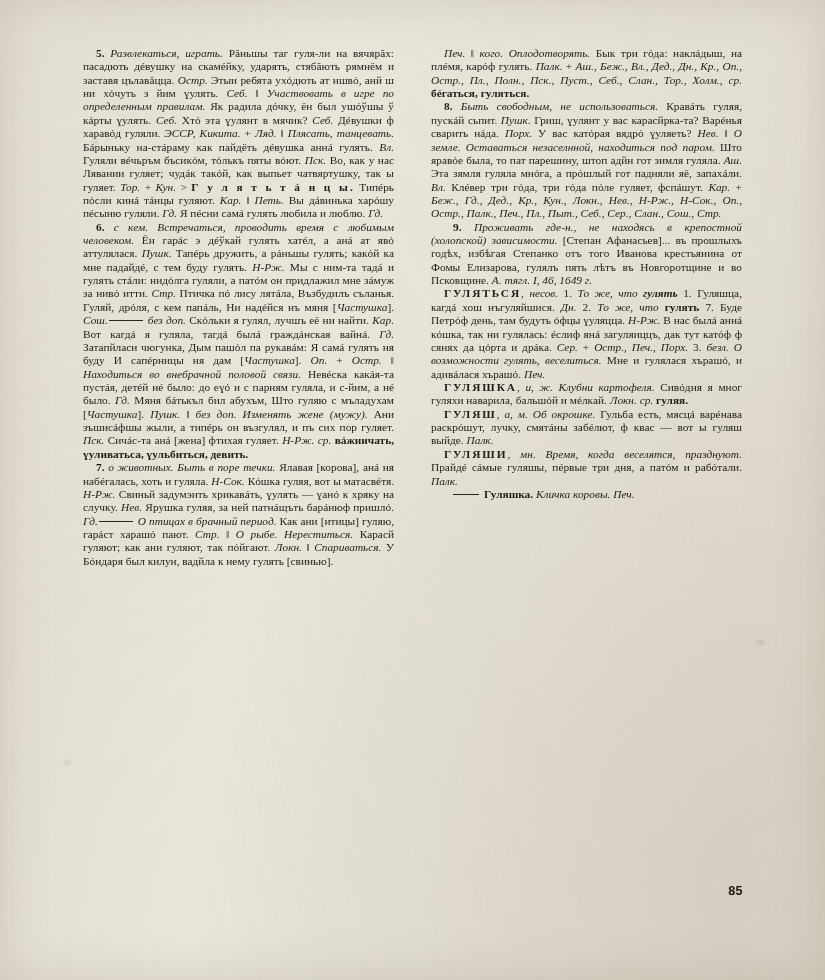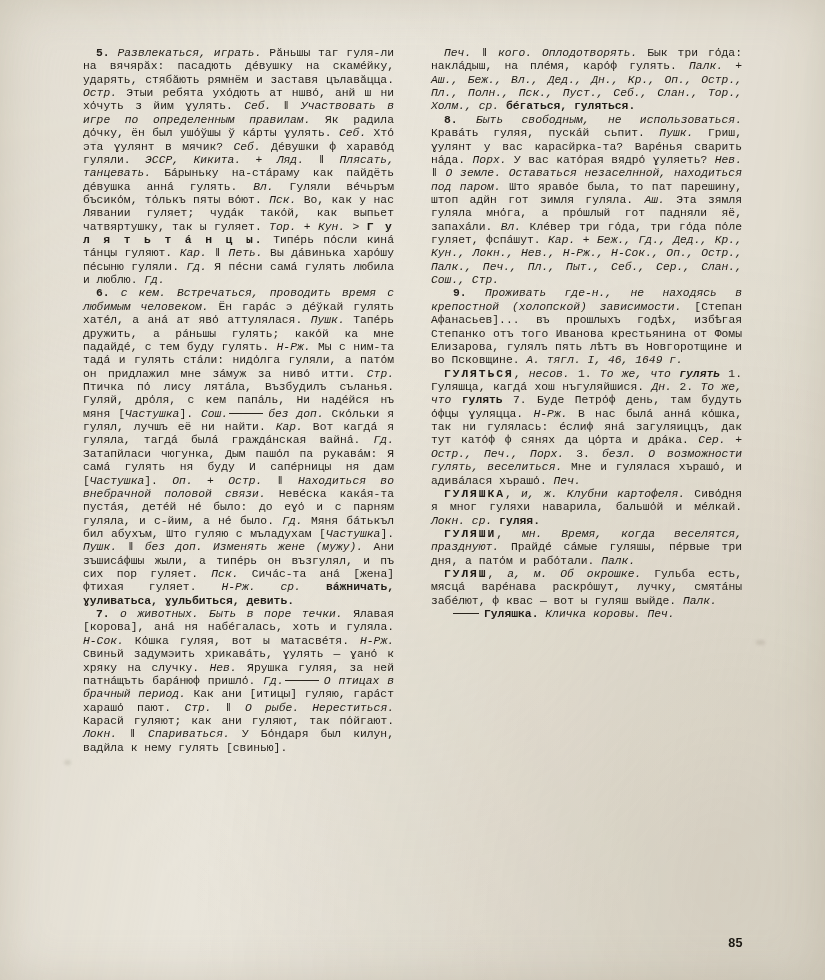--- a/index.html
+++ b/index.html
@@ -46,21 +46,20 @@
     font-size: 11.35px;
     line-height: 13.36px;
     text-align: justify;
     text-justify: inter-word;
     hyphens: manual;
     color: #211d18;
   }
   .col p {
     margin: 0;
     text-indent: 0;
-    font-family: Liberation Mono, monospace;
   }
   .col p.ind {
     text-indent: 13px;
   }
   .col p.ind2 {
     text-indent: 22px;
   }
   .hw-sp {
     font-weight: bold;
     letter-spacing: 1.9px;
@@ -84,21 +83,21 @@
   .dash-rule-sm {
     display: inline-block;
     width: 26px;
     border-bottom: 1.4px solid #2a251e;
     vertical-align: 0.26em;
     margin: 0 5px 0 0;
   }
   .pagenum {
     position: absolute;
     right: 82px;
-    top: 936px;
+    top: 884px;
     font-size: 12.6px;
     font-weight: bold;
     font-family: "Liberation Sans", sans-serif;
     letter-spacing: 0.4px;
     color: #1c1914;
   }
   .smudge {
     position: absolute;
     background: rgba(120,110,92,0.17);
     border-radius: 50%;
@@ -122,22 +121,22 @@
         <p class="ind"><span class="bd">5. </span><span class="it">Развлекаться, играть.</span><span> Рăньшы таг гуля-ли на вячярăх: пасадють дéвушку на скамéйку, ударять, стябăють рямнём и заставя цълавăцца. </span><span class="it">Остр.</span><span> Этыи ребята ухόдють ат ншвό, анй ш ни хόчуть з йим ɣулять. </span><span class="it">Себ.</span><span> ǁ </span><span class="it">Участвовать в игре по определенным правилам.</span><span> Як радила дόчку, ён был ушόўшы ў кáрты ɣулять. </span><span class="it">Себ.</span><span> Хтό эта ɣулянт в мячик? </span><span class="it">Себ.</span><span> Дéвушки ф харавόд гуляли. </span><span class="it">ЭССР, Кикита.</span><span> + </span><span class="it">Ляд.</span><span> ǁ </span><span class="it">Плясать, танцевать.</span><span> Бáрыньку на-стáраму как пайдёть дéвушка аннá гулять. </span><span class="it">Вл.</span><span> Гуляли вéчьръм бъсикόм, тόлькъ пяты вόют. </span><span class="it">Пск.</span><span> Во, как у нас Лявании гуляет; чудáк такόй, как выпьет чатвяртушку, так ы гуляет. </span><span class="it">Тор.</span><span> + </span><span class="it">Кун.</span><span> &gt; </span><span class="spaced bd">Г у л я т ь   т á н ц ы.</span><span> Типéрь пόсли кинá тáнцы гуляют. </span><span class="it">Кар.</span><span> ǁ </span><span class="it">Петь.</span><span> Вы дáвинька харόшу пéсыню гуляли. </span><span class="it">Гд.</span><span> Я пéсни самá гулять любила и люблю. </span><span class="it">Гд.</span></p>
         <p class="ind"><span class="bd">6. </span><span class="it">с кем. Встречаться, проводить время с любимым человеком.</span><span> Ён гарáс э дéўкай гулять хатéл, а анá ат явό аттулялася. </span><span class="it">Пушк.</span><span> Тапéрь дружить, а рáньшы гулять; какόй ка мне падайдé, с тем буду гулять. </span><span class="it">Н-Рж.</span><span> Мы с ним-та тадá и гулять стáли: нидόлга гуляли, а патόм он придлажил мне зáмуж за нивό итти. </span><span class="it">Стр.</span><span> Птичка пό лису лятáла, Възбудилъ съланья. Гуляй, дрόля, с кем папáль, Ни надéйся нъ мяня [</span><span class="it">Частушка</span><span>]. </span><span class="it">Сош.</span><span class="dash-rule"></span><span class="it">без доп.</span><span> Скόльки я гулял, лучшъ её ни найти. </span><span class="it">Кар.</span><span> Вот кагдá я гуляла, тагдá былá граждáнская вайнá. </span><span class="it">Гд.</span><span> Затапйласи чюгунка, Дым пашόл па рукавáм: Я самá гулять ня буду И сапéрницы ня дам [</span><span class="it">Частушка</span><span>]. </span><span class="it">Оп.</span><span> + </span><span class="it">Остр.</span><span> ǁ </span><span class="it">Находиться во внебрачной половой связи.</span><span> Невéска какáя-та пустáя, детéй нé было: до еɣό и с парням гуляла, и с-йим, а нé было. </span><span class="it">Гд.</span><span> Мяня бáтькъл бил абухъм, Што гуляю с мъладухам [</span><span class="it">Частушка</span><span>]. </span><span class="it">Пушк.</span><span> ǁ </span><span class="it">без доп. Изменять жене (мужу).</span><span> Ани зъшисáфшы жыли, а типéрь он възгулял, и пъ сих пор гуляет. </span><span class="it">Пск.</span><span> Сичáс-та анá [жена] фтихая гуляет. </span><span class="it">Н-Рж.</span><span> </span><span class="it">ср.</span><span> </span><span class="bd">вáжничать, ɣуливатьса, ɣульбиться, девить.</span></p>
         <p class="ind"><span class="bd">7. </span><span class="it">о животных. Быть в поре течки.</span><span> Ялавая [корова], анá ня набéгалась, хоть и гуляла. </span><span class="it">Н-Сок.</span><span> Кόшка гуляя, вот ы матасвéтя. </span><span class="it">Н-Рж.</span><span> Свиньй задумэить хрикавáть, ɣулять — ɣанό к хряку на случку. </span><span class="it">Нев.</span><span> Ярушка гуляя, за ней патнáщъть барáнюф пришлό. </span><span class="it">Гд.</span><span class="dash-rule"></span><span class="it">О птицах в брачный период.</span><span> Как ани [итицы] гуляю, гарáст харашό пают. </span><span class="it">Стр.</span><span> ǁ </span><span class="it">О рыбе. Нереститься.</span><span> Карасй гуляют; как ани гуляют, так пόйгают. </span><span class="it">Локн.</span><span> ǁ </span><span class="it">Спариваться.</span><span> У Бόндаря был килун, вадйла к нему гулять [свинью].</span></p>
       </div>
     <div class="col" id="col-right">
         <p class="ind"><span class="it">Печ.</span><span> ǁ </span><span class="it">кого. Оплодотворять.</span><span> Бык три гόда: наклáдыш, на плéмя, карόф гулять. </span><span class="it">Палк.</span><span> + </span><span class="it">Аш., Беж., Вл., Дед., Дн., Кр., Оп., Остр., Пл., Полн., Пск., Пуст., Себ., Слан., Тор., Холм., ср.</span><span> </span><span class="bd">бéгаться, гуляться.</span></p>
         <p class="ind"><span class="bd">8. </span><span class="it">Быть свободным, не использоваться.</span><span> Кравáть гуляя, пускáй сьпит. </span><span class="it">Пушк.</span><span> Гриш, ɣулянт у вас карасйрка-та? Варéнья сварить нáда. </span><span class="it">Порх.</span><span> У вас катόрая вядрό ɣуляеть? </span><span class="it">Нев.</span><span> ǁ </span><span class="it">О земле. Оставаться незаселнной, находиться под паром.</span><span> Што яравόе была, то пат парешину, штоп адйн гот зимля гуляла. </span><span class="it">Аш.</span><span> Эта зямля гуляла мнόга, а прόшлый гот падняли яё, запахáли. </span><span class="it">Вл.</span><span> Клéвер три гόда, три гόда пόле гуляет, фспáшут. </span><span class="it">Кар.</span><span> + </span><span class="it">Беж., Гд., Дед., Кр., Кун., Локн., Нев., Н-Рж., Н-Сок., Оп., Остр., Палк., Печ., Пл., Пыт., Себ., Сер., Слан., Сош., Стр.</span></p>
         <p class="ind2"><span class="bd">9. </span><span class="it">Проживать где-н., не находясь в крепостной (холопской) зависимости.</span><span> [Степан Афанасьев]... въ прошлыхъ годѣх, избѣгая Степанко отъ того Иванова крестьянина от Фомы Елизарова, гулялъ пять лѣтъ въ Новгоротщине и во Псковщине. </span><span class="it">А. тягл. I, 46, 1649 г.</span></p>
         <p class="ind"><span class="hw-sp">ГУЛЯТЬСЯ</span><span>, </span><span class="it">несов.</span><span> 1. </span><span class="it">То же, что </span><span class="bd it">гулять</span><span> 1. Гуляшца, кагдá хош нъгуляйшися. </span><span class="it">Дн.</span><span> 2. </span><span class="it">То же, что </span><span class="bd">гулять</span><span> 7. Буде Петрόф день, там будуть όфцы ɣуляцца. </span><span class="it">Н-Рж.</span><span> В нас былá аннá кόшка, так ни гулялась: éслиф янá загуляиццъ, дак тут катόф ф сянях да цόрта и дрáка. </span><span class="it">Сер.</span><span> + </span><span class="it">Остр., Печ., Порх.</span><span> 3. </span><span class="it">безл. О возможности гулять, веселиться.</span><span> Мне и гулялася хърашό, и адивáлася хърашό. </span><span class="it">Печ.</span></p>
         <p class="ind"><span class="hw-sp">ГУЛЯШКА</span><span>, </span><span class="it">и, ж. Клубни картофеля.</span><span> Сивόдня я мнοг гуляхи наварила, бальшόй и мéлкай. </span><span class="it">Локн. ср.</span><span> </span><span class="bd">гуляя.</span></p>
+        <p class="ind"><span class="hw-sp">ГУЛЯШ</span><span>, </span><span class="it">а, м. Об окрошке.</span><span> Гульба есть, мясцá варéнава раскрόшут, лучку, смятáны забéлют, ф квас — вот ы гуляш выйде. </span><span class="it">Палк.</span></p>
         <p class="ind"><span class="hw-sp">ГУЛЯШИ</span><span>, </span><span class="it">мн. Время, когда веселятся, празднуют.</span><span> Прайдé сáмые гуляшы, пéрвые три дня, а патόм и рабόтали. </span><span class="it">Палк.</span></p>
-        <p class="ind"><span class="hw-sp">ГУЛЯШ</span><span>, </span><span class="it">а, м. Об окрошке.</span><span> Гульба есть, мясцá варéнава раскрόшут, лучку, смятáны забéлют, ф квас — вот ы гуляш выйде. </span><span class="it">Палк.</span></p>
         <p class="ind2"><span class="dash-rule-sm"></span><span class="bd">Гуляшка.</span><span> </span><span class="it">Кличка коровы. Печ.</span></p>
       </div>
   </div>
 
   <div class="pagenum">85</div>
 
   <div class="smudge" style="left:92px; top:140px; width:6px; height:4px;"></div>
   <div class="smudge" style="left:756px; top:640px; width:9px; height:5px;"></div>
   <div class="smudge" style="left:64px; top:760px; width:7px; height:5px;"></div>
   <div class="paper-grain"></div>

